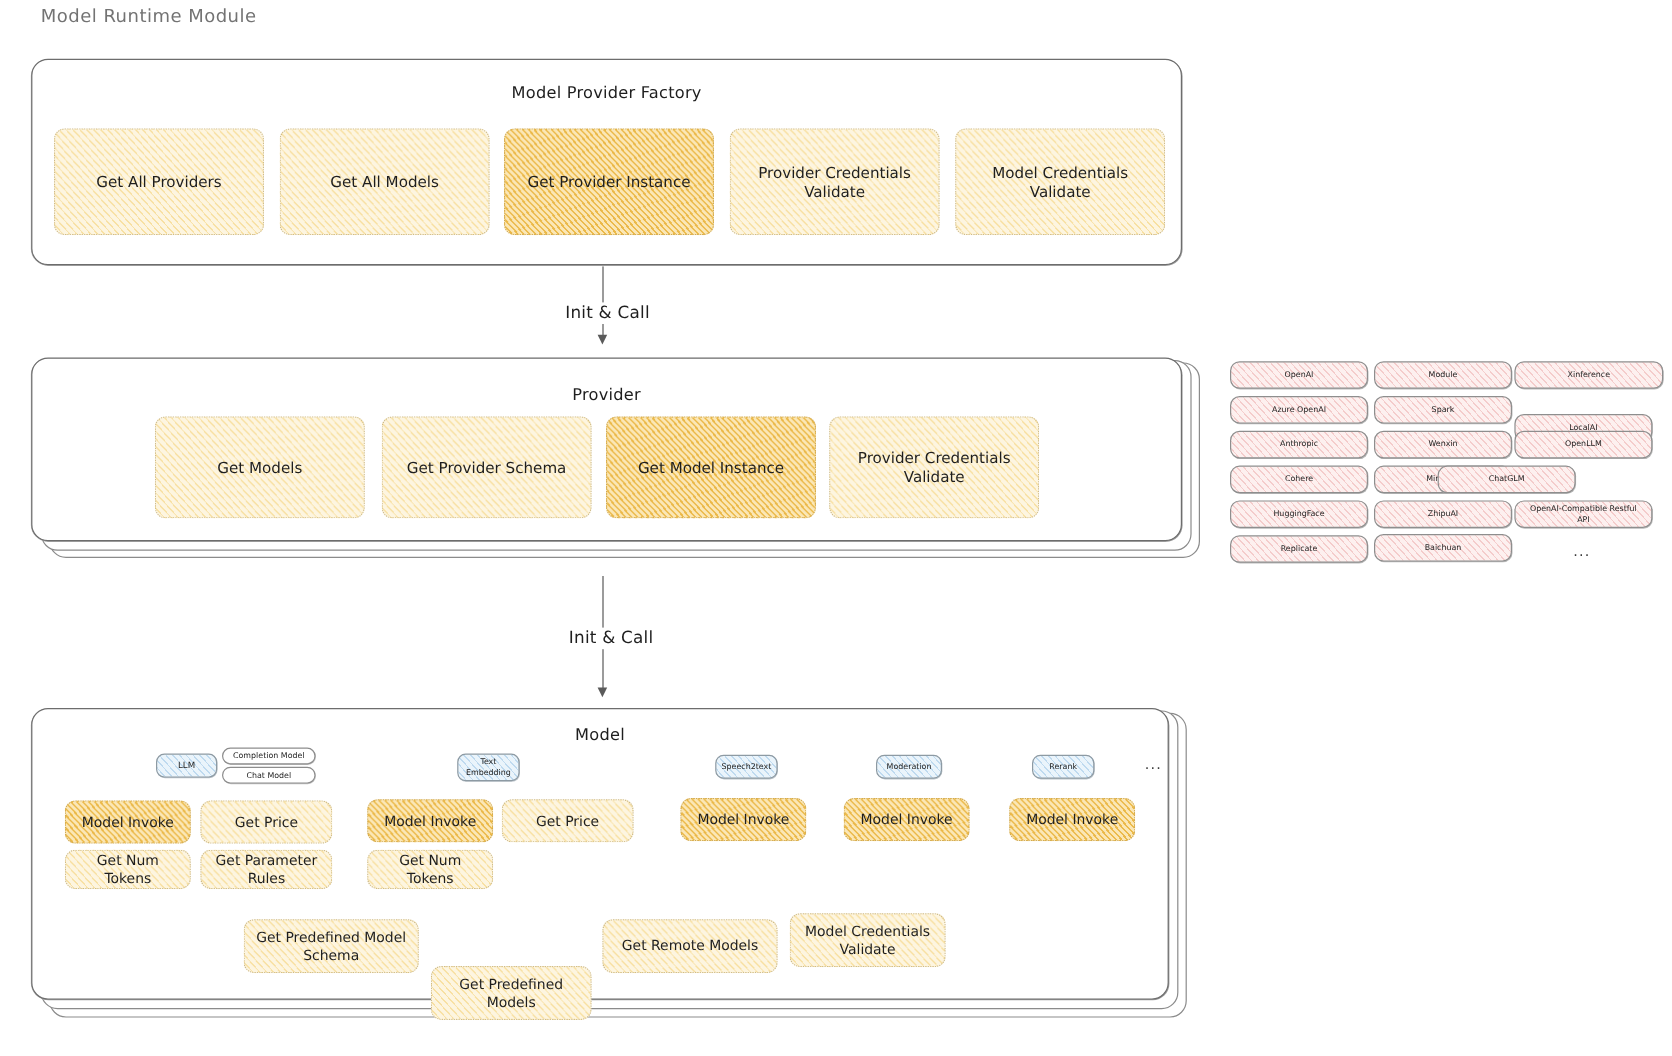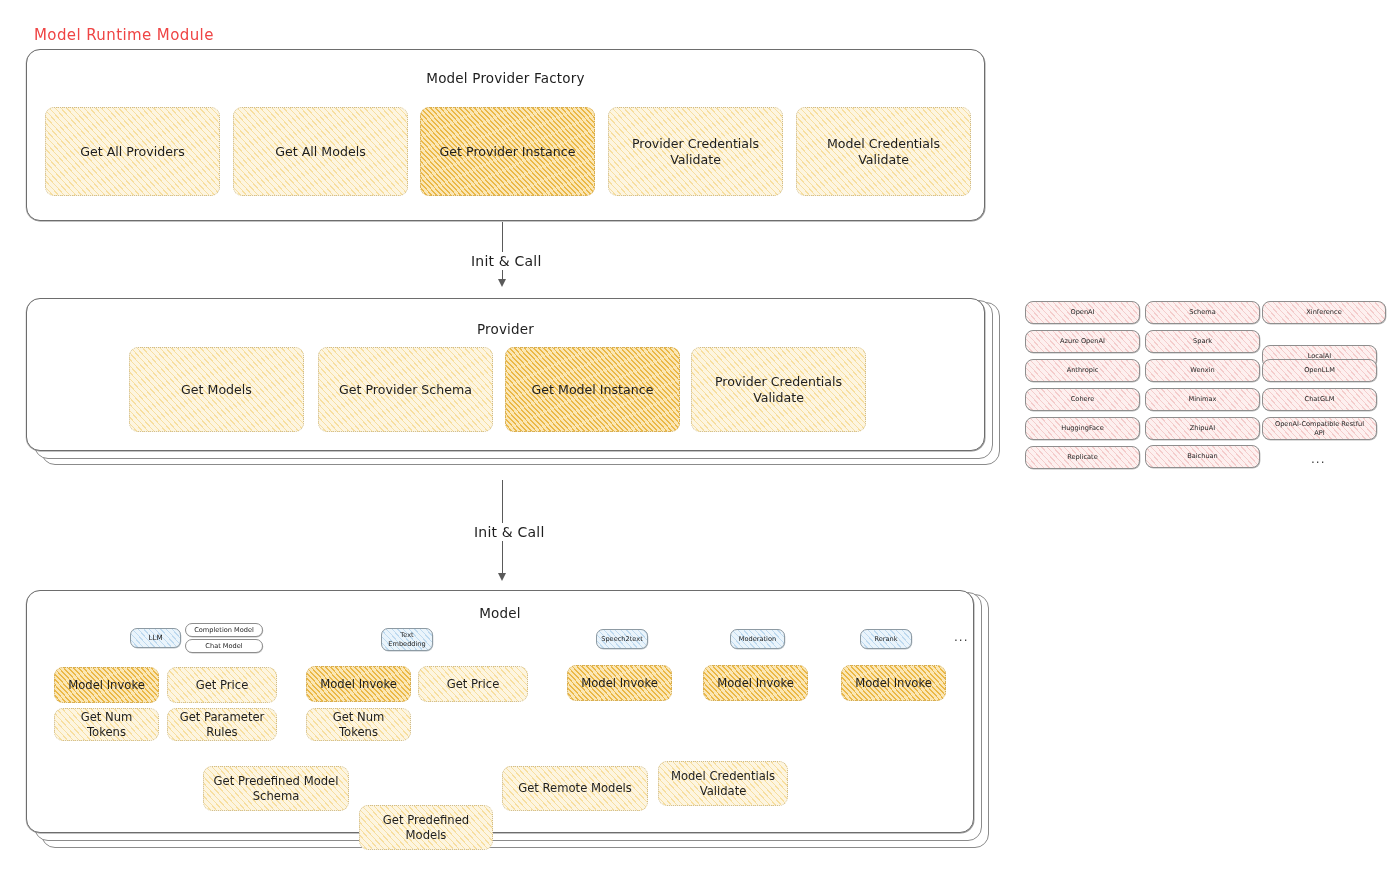--- a/index.html
+++ b/index.html
@@ -14,23 +14,23 @@
     position: relative;
     overflow: hidden;
     color: #1e1e1e;
   }
 
   
   .hand { font-family: "DejaVu Sans", sans-serif; letter-spacing: .2px; }
 
   #page-title {
     position: absolute;
-    left: 34px; top: 26px;
+    left: 34px; top: 4px;
     font-size: 15px;
-    color: #ef4444;
+    color: #737373;
     letter-spacing: .4px;
   }
 
   
   .panel {
     position: absolute;
     box-sizing: border-box;
     background: #ffffff;
     border: 1.1px solid #6d6d6d;
     border-radius: 14px;
@@ -174,31 +174,31 @@
   <div class="card y fs13" style="left:664px; top:48px; width:175px; height:85px;">Provider Credentials Validate</div>
 </div>
 
 <div class="card p fs7" style="left:1025px; top:301px; width:115px; height:23px;">OpenAI</div>
 <div class="card p fs7" style="left:1025px; top:330px; width:115px; height:23px;">Azure OpenAI</div>
 <div class="card p fs7" style="left:1025px; top:359px; width:115px; height:23px;">Anthropic</div>
 <div class="card p fs7" style="left:1025px; top:388px; width:115px; height:23px;">Cohere</div>
 <div class="card p fs7" style="left:1025px; top:417px; width:115px; height:23px;">HuggingFace</div>
 <div class="card p fs7" style="left:1025px; top:446px; width:115px; height:23px;">Replicate</div>
 
-<div class="card p fs7" style="left:1145px; top:301px; width:115px; height:23px;">Schema</div>
+<div class="card p fs7" style="left:1145px; top:301px; width:115px; height:23px;">Module</div>
 <div class="card p fs7" style="left:1145px; top:330px; width:115px; height:23px;">Spark</div>
 <div class="card p fs7" style="left:1145px; top:359px; width:115px; height:23px;">Wenxin</div>
 <div class="card p fs7" style="left:1145px; top:388px; width:115px; height:23px;">Minimax</div>
 <div class="card p fs7" style="left:1145px; top:417px; width:115px; height:23px;">ZhipuAI</div>
 <div class="card p fs7" style="left:1145px; top:445px; width:115px; height:23px;">Baichuan</div>
 
 <div class="card p fs7" style="left:1262px; top:301px; width:124px; height:23px;">Xinference</div>
 <div class="card p fs7" style="left:1262px; top:345px; width:115px; height:23px;">LocalAI</div>
 <div class="card p fs7" style="left:1262px; top:359px; width:115px; height:23px;">OpenLLM</div>
-<div class="card p fs7" style="left:1262px; top:388px; width:115px; height:23px;">ChatGLM</div>
+<div class="card p fs7" style="left:1198px; top:388px; width:115px; height:23px;">ChatGLM</div>
 <div class="card p fs7" style="left:1262px; top:417px; width:115px; height:23px;">OpenAI-Compatible Restful API</div>
 <div class="ellipsis hand" style="left:1311px; top:452px;">...</div>
 
 <div class="arrow-line" style="left:502px; top:480px; height:96px;"></div>
 <div class="arrow-head" style="left:498px; top:573px;"></div>
 <div class="arrow-label hand" style="left:471px; top:523px;">Init &amp; Call</div>
 
 <div class="stack-layer" style="left:41px; top:594px; width:948px; height:254px;"></div>
 <div class="stack-layer" style="left:34px; top:592px; width:948px; height:249px;"></div>
 

